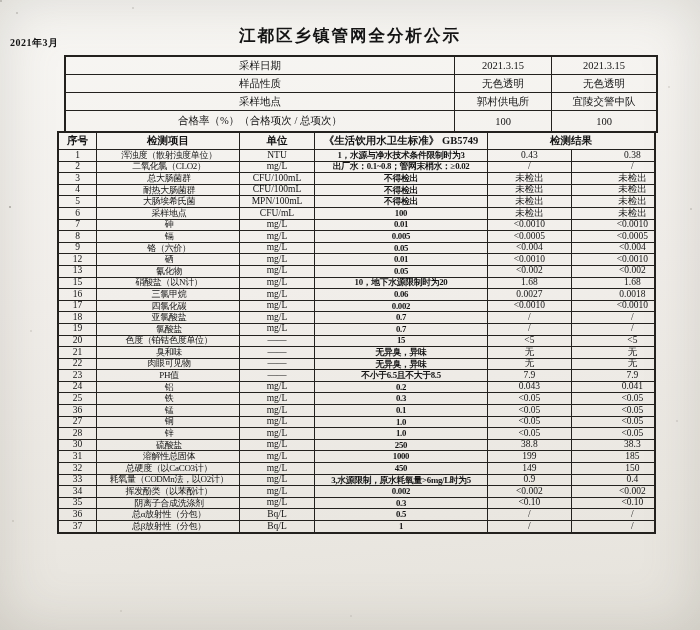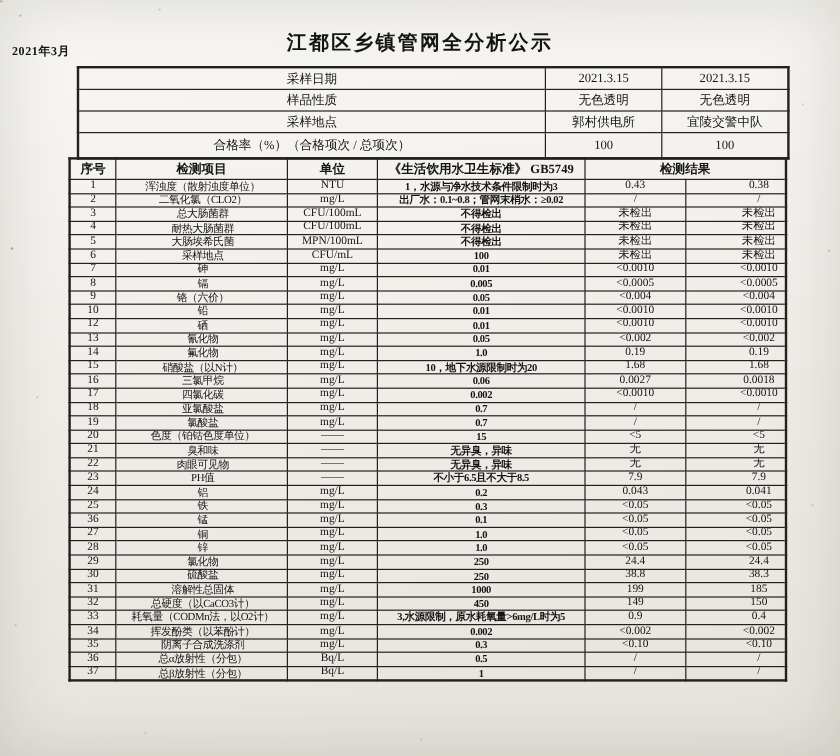--- a/index.html
+++ b/index.html
@@ -223,50 +223,34 @@
         </tr>
         <tr>
           <td class="col-no">9</td>
           <td class="col-item">铬（六价）</td>
           <td class="col-unit">mg/L</td>
           <td class="col-standard">0.05</td>
           <td class="col-r1">&lt;0.004</td>
           <td class="col-r2">&lt;0.004</td>
         </tr>
         <tr>
-          <td class="col-no">10</td>
-          <td class="col-item">铅</td>
+          <td class="col-no">12</td>
+          <td class="col-item">硒</td>
           <td class="col-unit">mg/L</td>
           <td class="col-standard">0.01</td>
           <td class="col-r1">&lt;0.0010</td>
           <td class="col-r2">&lt;0.0010</td>
         </tr>
         <tr>
-          <td class="col-no">12</td>
-          <td class="col-item">硒</td>
-          <td class="col-unit">mg/L</td>
-          <td class="col-standard">0.01</td>
-          <td class="col-r1">&lt;0.0010</td>
-          <td class="col-r2">&lt;0.0010</td>
-        </tr>
-        <tr>
           <td class="col-no">13</td>
           <td class="col-item">氰化物</td>
           <td class="col-unit">mg/L</td>
           <td class="col-standard">0.05</td>
           <td class="col-r1">&lt;0.002</td>
           <td class="col-r2">&lt;0.002</td>
-        </tr>
-        <tr>
-          <td class="col-no">14</td>
-          <td class="col-item">氟化物</td>
-          <td class="col-unit">mg/L</td>
-          <td class="col-standard">1.0</td>
-          <td class="col-r1">0.19</td>
-          <td class="col-r2">0.19</td>
         </tr>
         <tr>
           <td class="col-no">15</td>
           <td class="col-item">硝酸盐（以N计）</td>
           <td class="col-unit">mg/L</td>
           <td class="col-standard">10，地下水源限制时为20</td>
           <td class="col-r1">1.68</td>
           <td class="col-r2">1.68</td>
         </tr>
         <tr>
@@ -367,28 +351,20 @@
         </tr>
         <tr>
           <td class="col-no">28</td>
           <td class="col-item">锌</td>
           <td class="col-unit">mg/L</td>
           <td class="col-standard">1.0</td>
           <td class="col-r1">&lt;0.05</td>
           <td class="col-r2">&lt;0.05</td>
         </tr>
         <tr>
-          <td class="col-no">29</td>
-          <td class="col-item">氯化物</td>
-          <td class="col-unit">mg/L</td>
-          <td class="col-standard">250</td>
-          <td class="col-r1">24.4</td>
-          <td class="col-r2">24.4</td>
-        </tr>
-        <tr>
           <td class="col-no">30</td>
           <td class="col-item">硫酸盐</td>
           <td class="col-unit">mg/L</td>
           <td class="col-standard">250</td>
           <td class="col-r1">38.8</td>
           <td class="col-r2">38.3</td>
         </tr>
         <tr>
           <td class="col-no">31</td>
           <td class="col-item">溶解性总固体</td>

